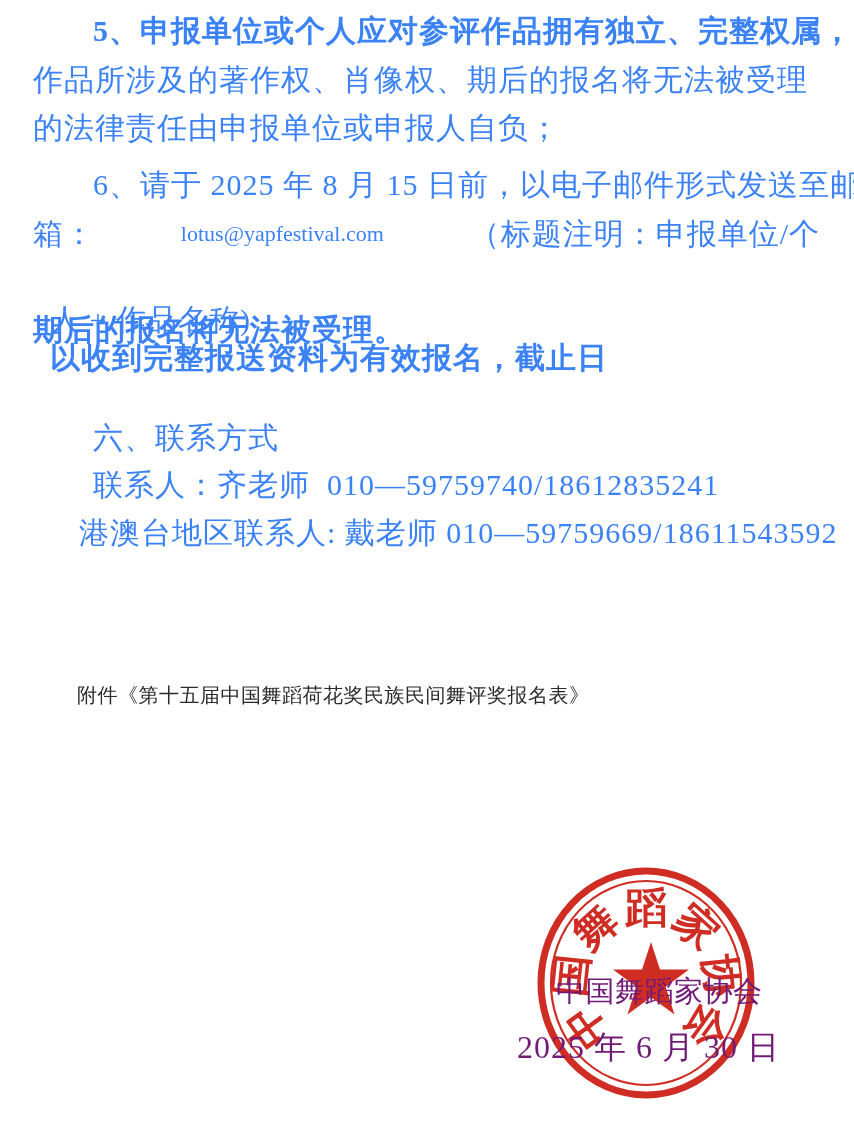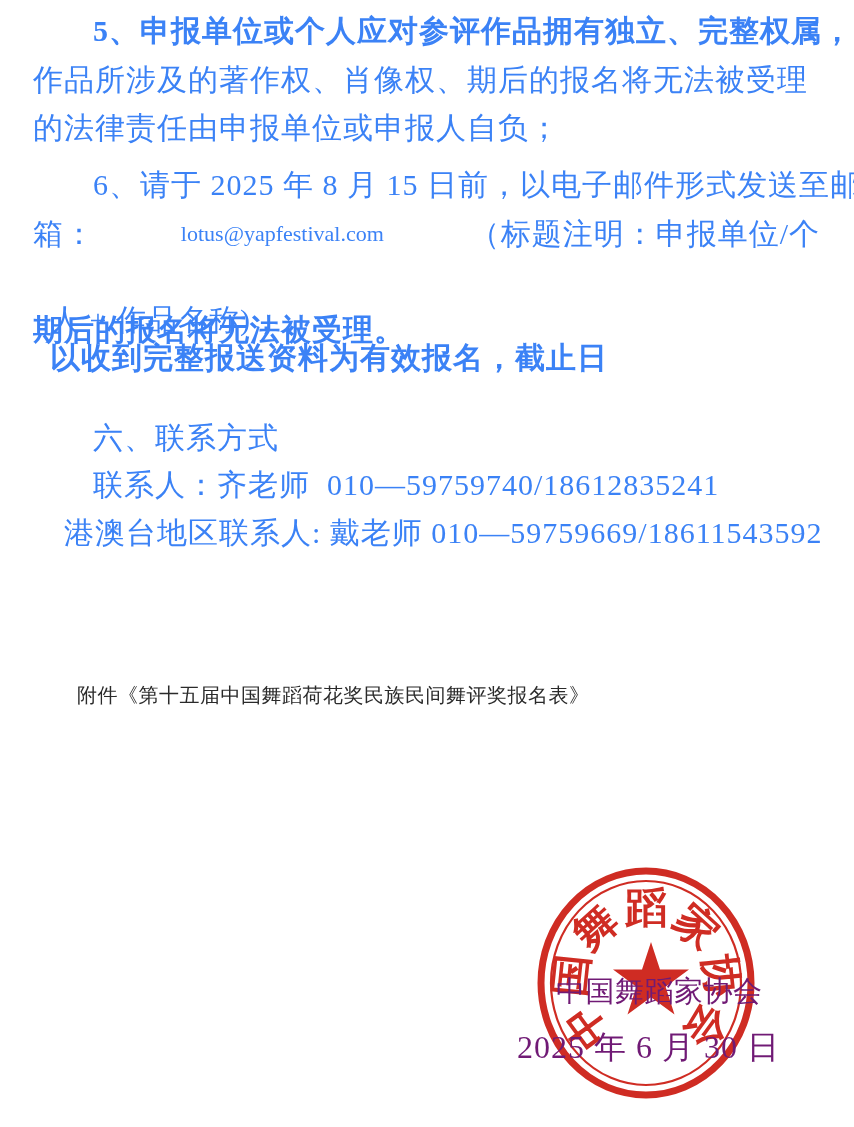--- a/index.html
+++ b/index.html
@@ -39,21 +39,21 @@
   <span>（标题注明：申报单位/个</span>
 </div>
 <div class="line" style="left:33px;top:263px">
   <span>人 + 作品名称)，</span>
   <span class="bold">以收到完整报送资料为有效报名，截止日</span>
 </div>
 <div class="line bold" style="left:33px;top:311px">期后的报名将无法被受理。</div>
 
 <div class="line" style="left:93px;top:419px">六、联系方式</div>
 <div class="line" style="left:93px;top:466px">联系人：齐老师  010—59759740/18612835241</div>
-<div class="line" style="left:64px;top:514px">港澳台地区联系人: 戴老师 010—59759669/18611543592</div>
+<div class="line" style="left:79px;top:514px">港澳台地区联系人: 戴老师 010—59759669/18611543592</div>
 
 <div class="line small" style="left:77px;top:676px">附件《第十五届中国舞蹈荷花奖民族民间舞评奖报名表》</div>
 
 <svg class="seal" width="232" height="244" viewBox="0 0 232 244">
   <ellipse cx="116" cy="121" rx="105" ry="112" fill="none" stroke="#cd2118" stroke-width="7"></ellipse>
   <ellipse cx="116" cy="121" rx="95" ry="102" fill="none" stroke="#cd2118" stroke-width="2.2"></ellipse>
   <polygon fill="#cd2118" points="121,80 130,107.6 159,107.6 135.6,124.7 144.5,152.4 121,135.3 97.5,152.4 106.4,124.7 83,107.6 112,107.6"></polygon>
   <g fill="#cd2118">
     <text x="116" y="60" transform="rotate(-126 116 121)">中</text>
     <text x="116" y="60" transform="rotate(-84 116 121)">国</text>

